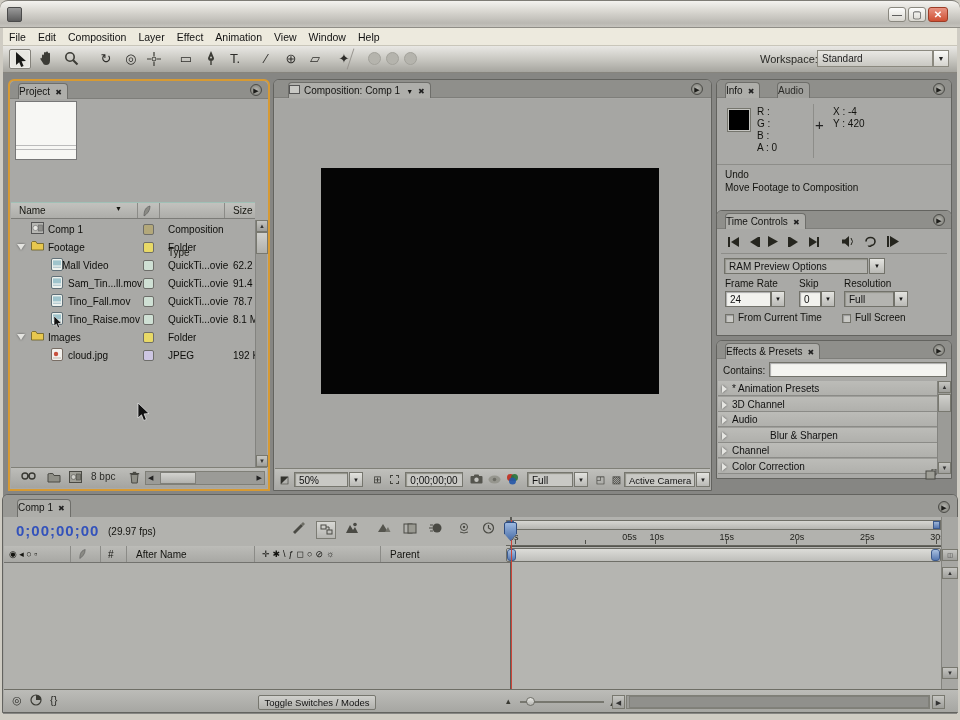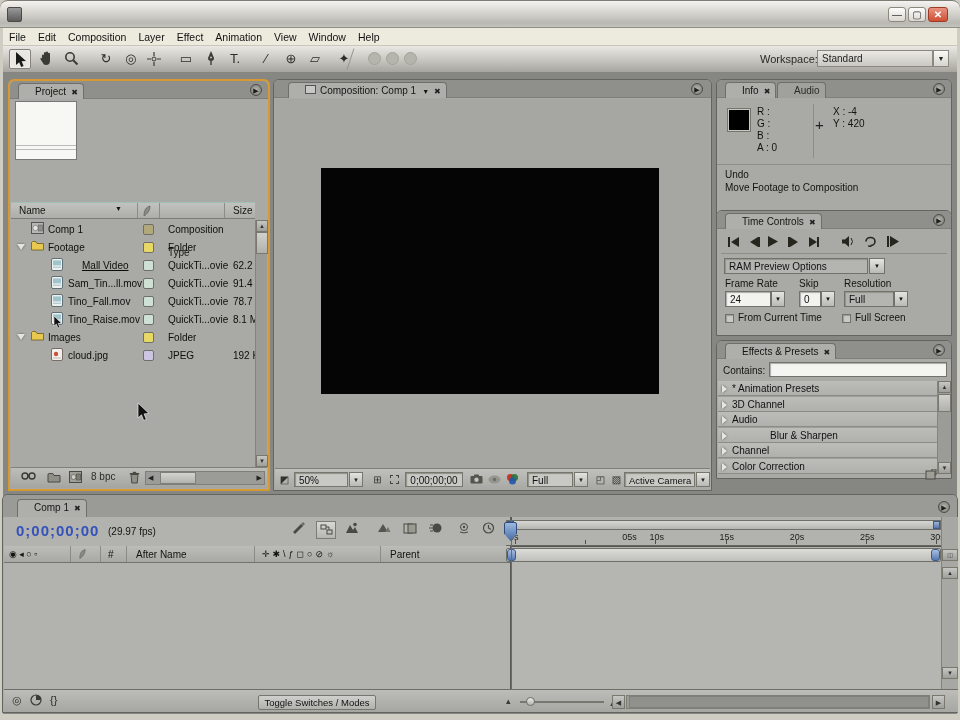--- a/index.html
+++ b/index.html
@@ -21,21 +21,21 @@
 #tb-sep{position:absolute;left:347px;top:2px;width:1px;height:22px;background:#999690;transform:rotate(18deg);}
 .tb-faded{position:absolute;top:6px;width:13px;height:13px;border-radius:50%;background:#b5b4ad;border:1px solid #a3a29b;}
 #ws-label{position:absolute;left:757px;top:7px;font-size:11px;color:#2a2a27;}
 #ws-field{position:absolute;left:814px;top:4px;width:116px;height:17px;background:linear-gradient(#e9e8e4,#c9c8c2);border:1px solid #8b897f;font-size:10px;padding:2px 4px;color:#222;}
 #ws-arrow{position:absolute;left:930px;top:4px;width:16px;height:17px;background:linear-gradient(#fafaf8,#d5d4ce);border:1px solid #8b897f;font-size:7px;text-align:center;line-height:16px;color:#222;}
 
 #client{position:absolute;left:3px;top:73px;width:954px;height:641px;background:#868683;}
 
 .panel{position:absolute;background:#a9a9a6;border:1px solid #63635f;border-radius:6px 6px 0 0;}
 .strip{position:absolute;left:0;top:0;right:0;height:18px;background:#8f8f8b;border-radius:5px 5px 0 0;border-bottom:1px solid #7e7e7a;}
-.tab{position:absolute;top:2px;height:16px;background:#aeaeaa;border:1px solid #6e6e6a;border-bottom:none;border-radius:4px 4px 0 0;font-size:10px;padding:2px 5px 0 16px;white-space:nowrap;color:#141412;}
+.tab{position:absolute;top:2px;height:16px;background:#aeaeaa;border:1px solid #6e6e6a;border-bottom:none;border-radius:4px 4px 0 0;font-size:10px;padding:2px 5px 0 0;white-space:nowrap;color:#141412;}
 .tab .x{font-size:8px;margin-left:5px;color:#222;}
 .tab.inactive{background:#a0a09c;color:#2b2b28;}
 .pmenu{position:absolute;top:3px;width:12px;height:12px;border-radius:50%;background:radial-gradient(#b9b9b5,#77776f);border:1px solid #4c4c48;color:#1d1d1a;font-size:7px;line-height:12px;text-align:center;}
 
 #project-panel{left:5px;top:6px;width:262px;height:412px;border:2px solid #d79a33;background:#a9a9a6;border-radius:6px 6px 0 0;}
 #proj-thumb{position:absolute;left:5px;top:20px;width:62px;height:59px;background:#f7f7f4;border:1px solid #777;}
 #proj-thumb .tline{position:absolute;left:0;right:0;bottom:9px;height:1px;background:#bbb;}
 #proj-header{position:absolute;left:1px;top:121px;width:244px;height:17px;background:linear-gradient(#c2c2be,#adada9);border-top:1px solid #9fc0b6;border-bottom:1px solid #7c7c78;font-size:10px;color:#15150f;}
 .ph-cell{position:absolute;top:2px;}
 .ph-div{position:absolute;top:0;bottom:0;width:1px;background:#8b8b87;}
@@ -210,21 +210,21 @@
             <div class="nm" style="left: 37px;">Footage</div>
             <div class="sw" style="background: rgb(232, 217, 103);"></div>
             <div class="ty">Folder</div>
           </div>
           <div class="prow" style="top: 36px;">
             <div class="icon12" style="left: 40px;"><svg width="12" height="13" viewBox="0 0 12 13">
                 <rect x="0.5" y="0.5" width="11" height="12" rx="1.5" fill="#eef2ee" stroke="#55656e" stroke-width="0.9"></rect>
                 <rect x="2" y="2.4" width="8" height="5" fill="#9fc4cc"></rect>
                 <rect x="2" y="8.6" width="8" height="1.4" fill="#b7ccd2"></rect>
               </svg></div>
-            <div class="nm" style="left: 71px; text-decoration: underline;">Mall Video</div>
+            <div class="nm" style="left: 51px;">Mall Video</div>
             <div class="sw" style="background: rgb(207, 224, 212);"></div>
             <div class="ty">QuickTi...ovie</div>
             <div class="sz">62.2 M</div>
           </div>
           <div class="prow" style="top: 54px;">
             <div class="icon12" style="left: 40px;"><svg width="12" height="13" viewBox="0 0 12 13">
                 <rect x="0.5" y="0.5" width="11" height="12" rx="1.5" fill="#eef2ee" stroke="#55656e" stroke-width="0.9"></rect>
                 <rect x="2" y="2.4" width="8" height="5" fill="#9fc4cc"></rect>
                 <rect x="2" y="8.6" width="8" height="1.4" fill="#b7ccd2"></rect>
               </svg></div>

